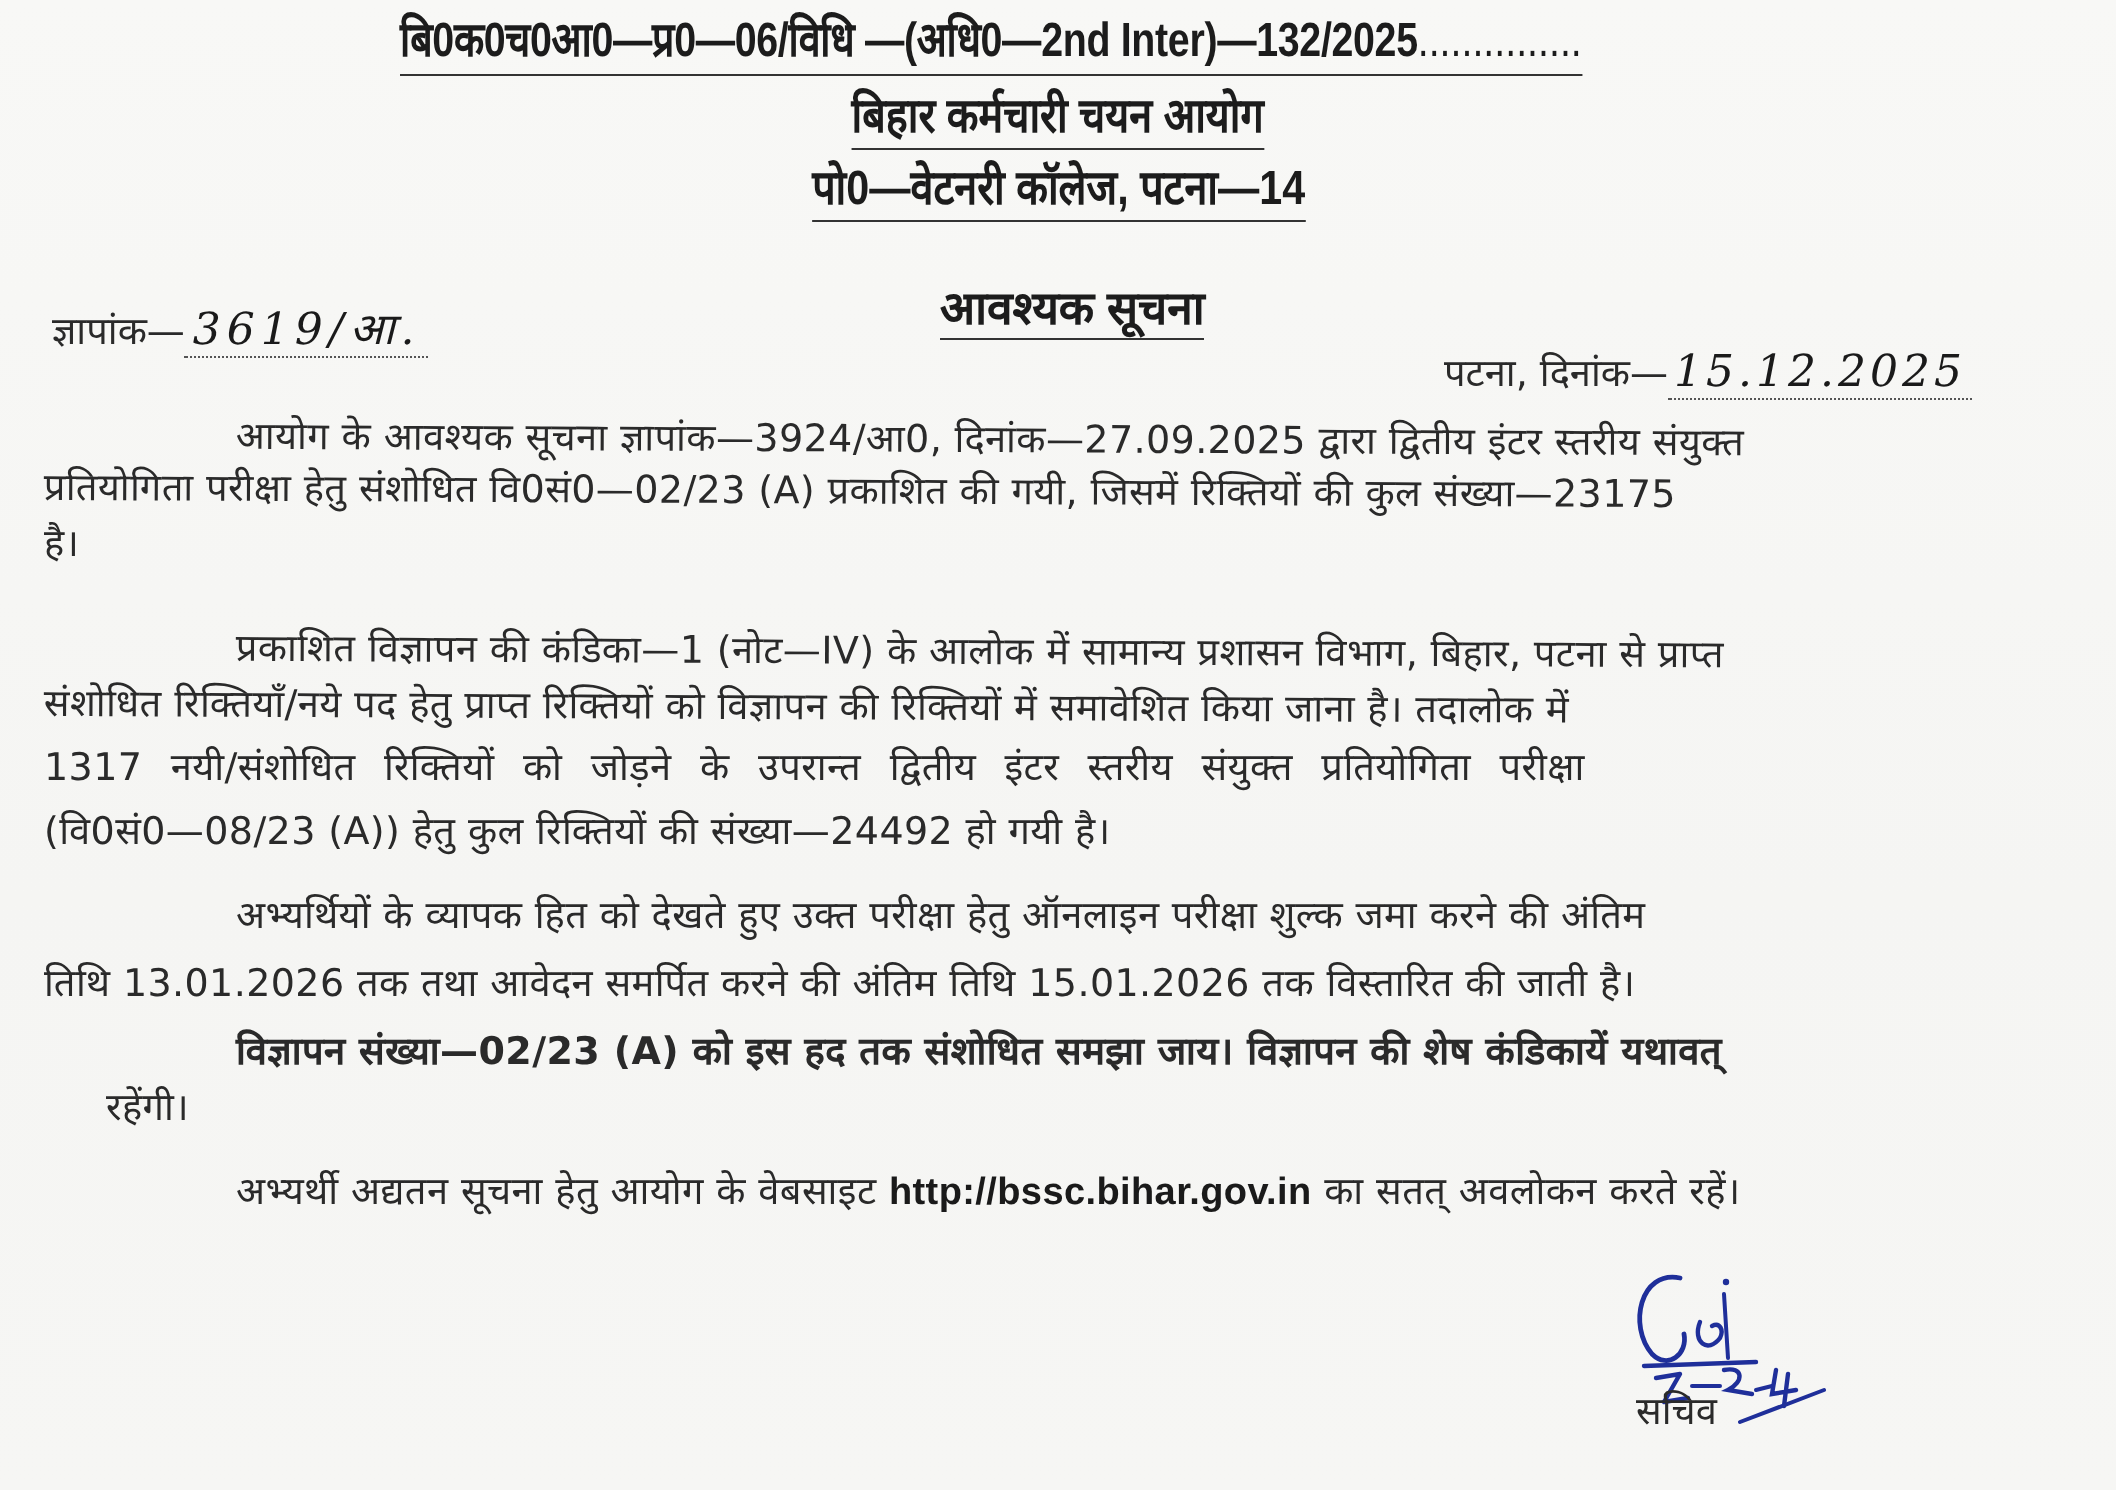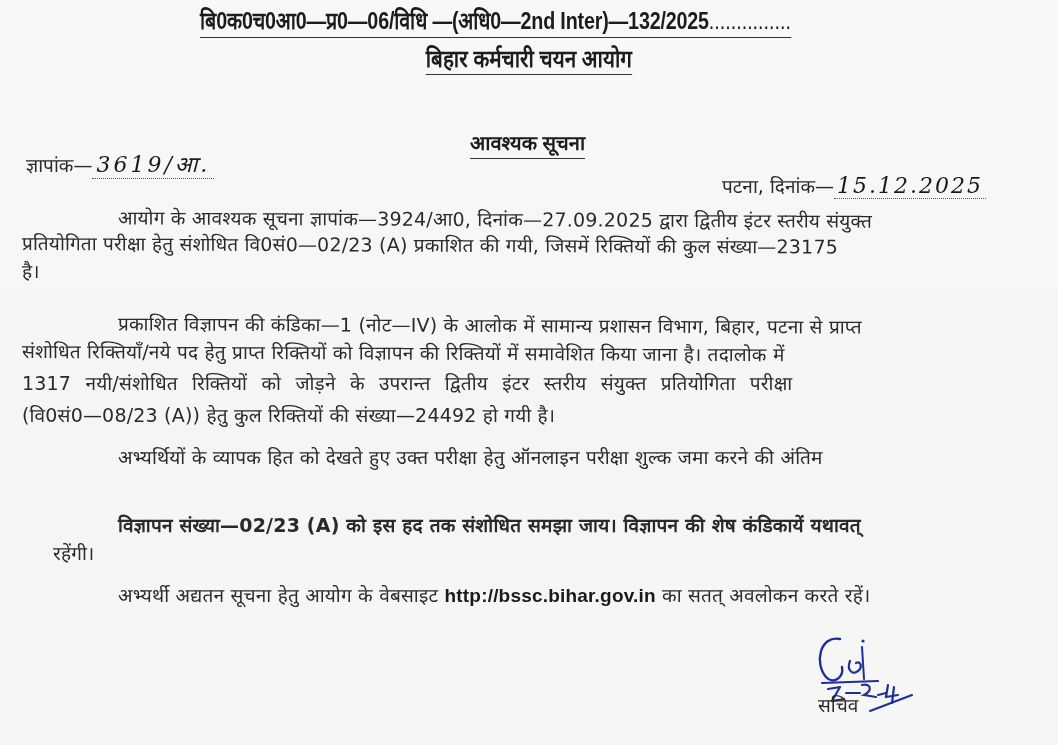--- a/index.html
+++ b/index.html
@@ -61,24 +61,24 @@
       font-family: "DejaVu Serif", serif;
       font-style: italic;
       font-size: 22px;
       color: #1a1a1a;
       border-bottom: 1.5px dotted #555;
       padding: 0 4px;
       letter-spacing: 3px;
     }
 
     .notice-heading {
-      left: 470px; top: 128px;
+      left: 470px; top: 139px;
       font-family: "Liberation Sans", "DejaVu Sans", sans-serif;
       font-weight: bold;
-      font-size: 20px;
+      font-size: 23px;
       border-bottom: 1.5px solid #333;
       line-height: 30px;
     }
 
     .place-date {
       left: 722px; top: 173px;
       font-size: 19px;
       color: #2a2a2a;
     }
     .date-value {
@@ -122,20 +122,23 @@
 
 <div class="page">
 
   <div class="abs ref-line">
     <span>बि0क0च0आ0—प्र0—06/विधि —(अधि0—2nd Inter)—132/2025</span><span class="dots">...............</span>
   </div>
 
   <div class="abs org-name">
     <span class="center-wrap">बिहार कर्मचारी चयन आयोग</span>
   </div>
+  <div class="abs org-address">
+    <span class="center-wrap">पो0—वेटनरी कॉलेज, पटना—14</span>
+  </div>
 
   <div class="abs memo-label">
     <span>ज्ञापांक—</span><span class="memo-value">3619/आ.</span>
   </div>
 
   <div class="abs notice-heading">आवश्यक सूचना</div>
 
   <div class="abs place-date">
     <span>पटना, दिनांक—</span><span class="date-value">15.12.2025</span>
   </div>
@@ -143,20 +146,21 @@
   <div class="abs para-line indent" style="top:204px; transform: rotate(0.25deg);">आयोग के आवश्यक सूचना ज्ञापांक—3924/आ0, दिनांक—27.09.2025 द्वारा द्वितीय इंटर स्तरीय संयुक्त</div>
   <div class="abs para-line" style="top:230px; transform: rotate(0.25deg);">प्रतियोगिता परीक्षा हेतु संशोधित वि0सं0—02/23 (A) प्रकाशित की गयी, जिसमें रिक्तियों की कुल संख्या—23175</div>
   <div class="abs para-line" style="top:258px;">है।</div>
 
   <div class="abs para-line indent" style="top:310px; transform: rotate(0.25deg);">प्रकाशित विज्ञापन की कंडिका—1 (नोट—IV) के आलोक में सामान्य प्रशासन विभाग, बिहार, पटना से प्राप्त</div>
   <div class="abs para-line" style="top:338px; transform: rotate(0.25deg);">संशोधित रिक्तियाँ/नये पद हेतु प्राप्त रिक्तियों को विज्ञापन की रिक्तियों में समावेशित किया जाना है। तदालोक में</div>
   <div class="abs para-line" style="top:370px; word-spacing: 8px;">1317 नयी/संशोधित रिक्तियों को जोड़ने के उपरान्त द्वितीय इंटर स्तरीय संयुक्त प्रतियोगिता परीक्षा</div>
   <div class="abs para-line" style="top:402px;">(वि0सं0—08/23 (A)) हेतु कुल रिक्तियों की संख्या—24492 हो गयी है।</div>
 
   <div class="abs para-line indent" style="top:444px;">अभ्यर्थियों के व्यापक हित को देखते हुए उक्त परीक्षा हेतु ऑनलाइन परीक्षा शुल्क जमा करने की अंतिम</div>
+  <div class="abs para-line" style="top:478px;">तिथि 13.01.2026 तक तथा आवेदन समर्पित करने की अंतिम तिथि 15.01.2026 तक विस्तारित की जाती है।</div>
 
   <div class="abs para-line indent" style="top:512px;font-weight:bold;">विज्ञापन संख्या—02/23 (A) को इस हद तक संशोधित समझा जाय। विज्ञापन की शेष कंडिकायें यथावत्</div>
   <div class="abs para-line" style="top:540px;margin-left:31px;">रहेंगी।</div>
 
   <div class="abs para-line indent" style="top:582px;">
     <span>अभ्यर्थी अद्यतन सूचना हेतु आयोग के वेबसाइट </span><span class="url">http://bssc.bihar.gov.in</span><span> का सतत् अवलोकन करते रहें।</span>
   </div>
 
   <svg class="abs signature" viewBox="0 0 120 100">
     <path d="M40 14 C 20 10, 14 38, 26 52 C 34 60, 44 52, 42 42" fill="none" stroke="#1f2f9a" stroke-width="2.4" stroke-linecap="round"></path>

